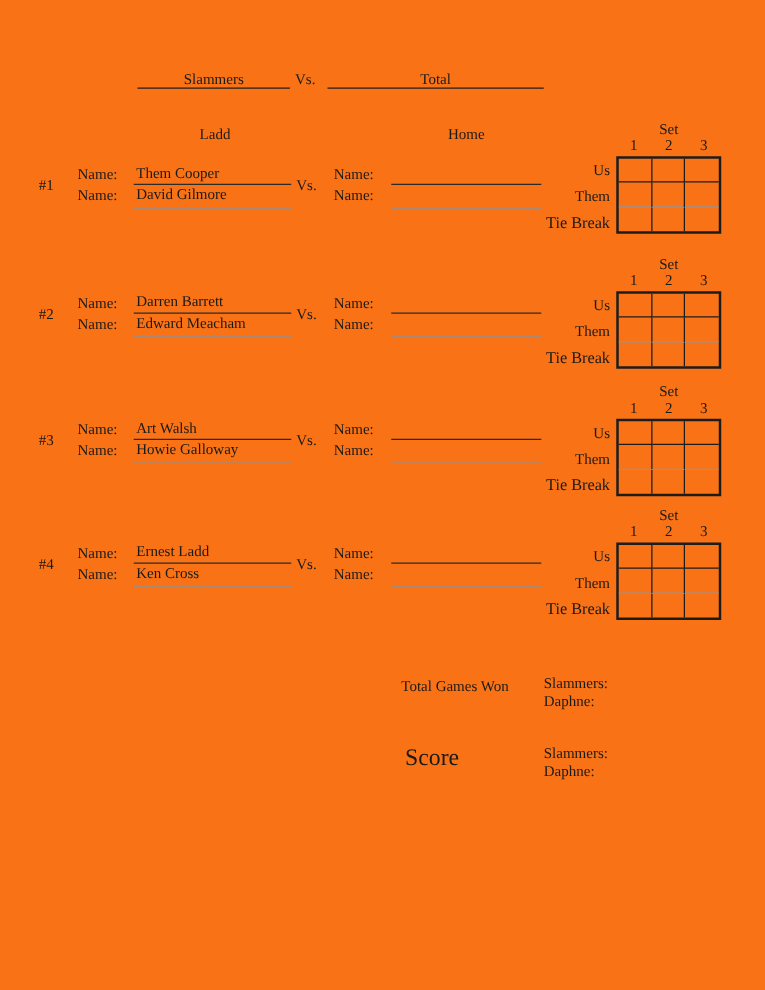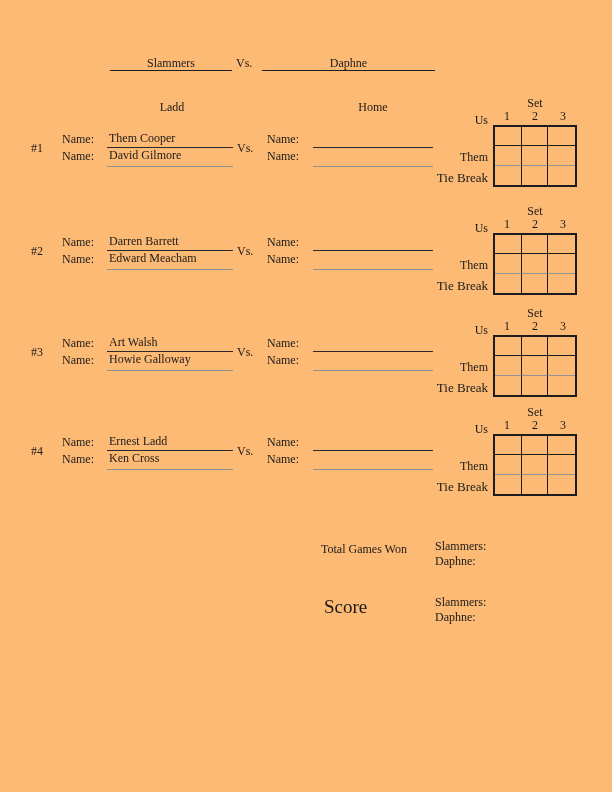--- a/index.html
+++ b/index.html
@@ -1,17 +1,17 @@
 <!DOCTYPE html>
 <html><head>
 <meta charset="utf-8">
 <style>
   html,body { margin:0; padding:0; background:#fff; }
   .page {
-    position:relative; width:612px; height:792px; background:#fdba74;
+    position:relative; width:612px; height:792px; background:#f97316;
     font-family:"Liberation Serif", serif; color:#1a1a1a; overflow:hidden;
   }
   .abs { position:absolute; }
   .t { font-size:12px; line-height:12px; white-space:nowrap; }
   .ctr { text-align:center; }
 
   
   .hline { position:absolute; height:0; border-top:1.6px solid #1f1f1f; }
 
   
@@ -28,21 +28,21 @@
   .match .ln-h1 { position:absolute; left:313px; top:14px; width:120px; height:0; border-top:1.6px solid #2b2b2b; }
   .match .l-h2  { position:absolute; left:267px; top:17px; }
   .match .ln-h2 { position:absolute; left:313px; top:33px; width:120px; height:0; border-top:1.6px solid #8f8f8f; }
 
   
   .sgrid { position:absolute; left:0; width:500px; height:92px;padding-left:16px; }
   .sgrid .set-title { position:absolute; left:493px; top:0; width:84px; text-align:center; }
   .sgrid .cnum { position:absolute; top:13px; width:28px; text-align:center; }
   .sgrid .c1 { left:493px; } .sgrid .c2 { left:521px; } .sgrid .c3 { left:549px; }
   .sgrid .rlbl { position:absolute; left:428px; width:60px; text-align:right; }
-  .sgrid .r-us   { top:17px; }
+  .sgrid .r-us   { top:33px; }
   .sgrid .r-them { top:54px; }
   .sgrid .r-tb   { top:77px; font-size:13px; line-height:7px; }
   .gtable {
     position:absolute; left:493px; top:28px; width:84px; height:62px;
     box-sizing:border-box; border:2px solid #1c1c1c;
     display:grid; grid-template-columns:1fr 1fr 1fr; grid-template-rows:1fr 1fr 1fr;
   }
   .gc { border-right:1.5px solid #1c1c1c; border-bottom:1.5px solid #1c1c1c; }
   .gc:nth-child(3n) { border-right:none; }
   .gc:nth-child(n+4):nth-child(-n+6) { border-bottom-color:#949494; }
@@ -53,21 +53,21 @@
   .score-lbl { position:absolute; left:324px; top:597px; width:100px; text-align:left; font-size:19px; line-height:19px; white-space:nowrap; }
 </style>
 </head>
 <body>
 
 <div class="page">
 
   <div class="abs t ctr" style="left:110px; top:57px; width:122px;">Slammers</div>
   <div class="hline" style="left:110px; top:70px; width:122px;"></div>
   <div class="abs t" style="left:236px; top:57px;">Vs.</div>
-  <div class="abs t ctr" style="left:262px; top:57px; width:173px;">Daphne</div>
+  <div class="abs t ctr" style="left:262px; top:57px; width:173px;">Total</div>
   <div class="hline" style="left:262px; top:70px; width:173px;"></div>
 
   <div class="abs t ctr" style="left:142px; top:101px; width:60px;">Ladd</div>
   <div class="abs t ctr" style="left:343px; top:101px; width:60px;">Home</div>
 
   <div class="sgrid" style="top:97px">
     <div class="t set-title">Set</div>
     <div class="t cnum c1">1</div>
     <div class="t cnum c2">2</div>
     <div class="t cnum c3">3</div>

